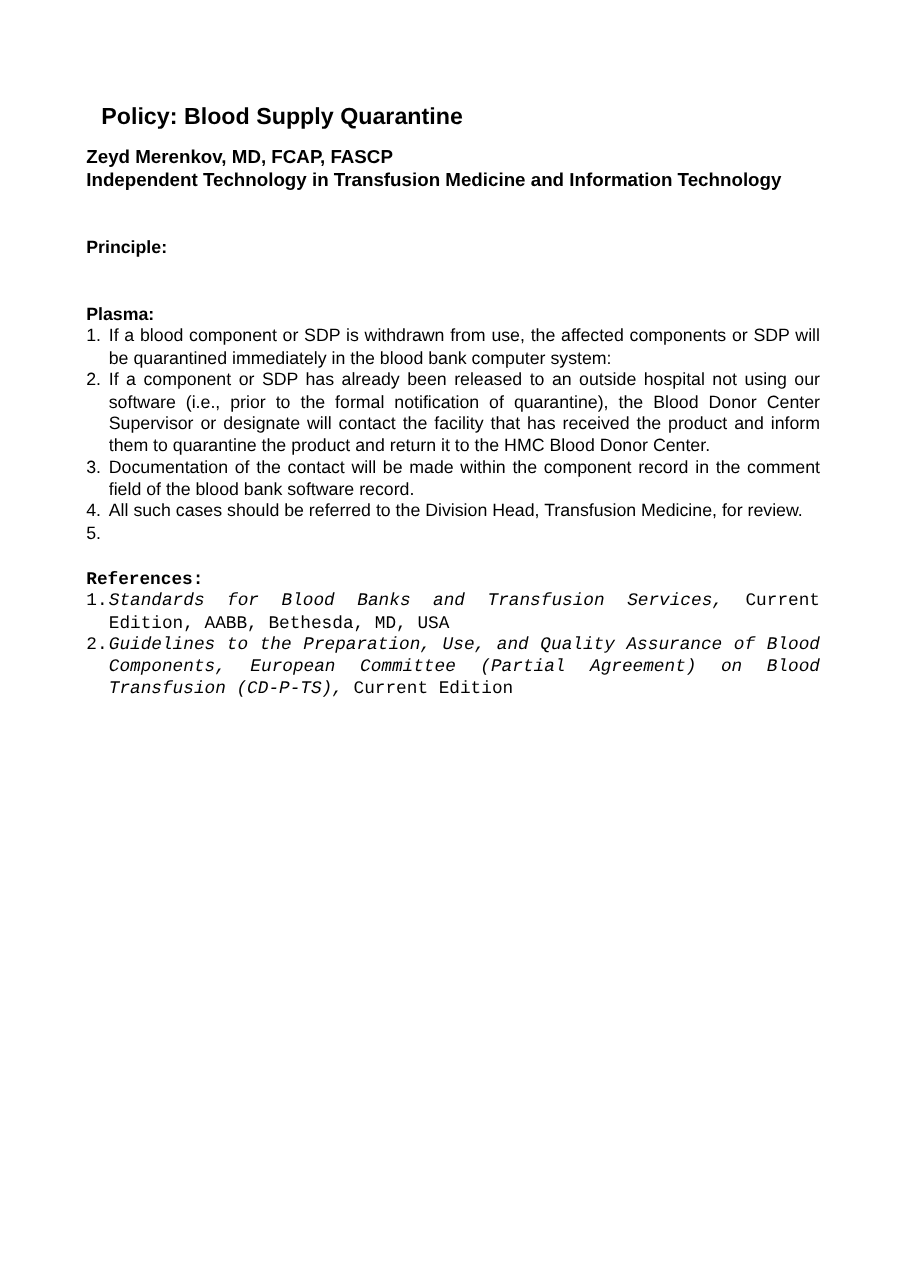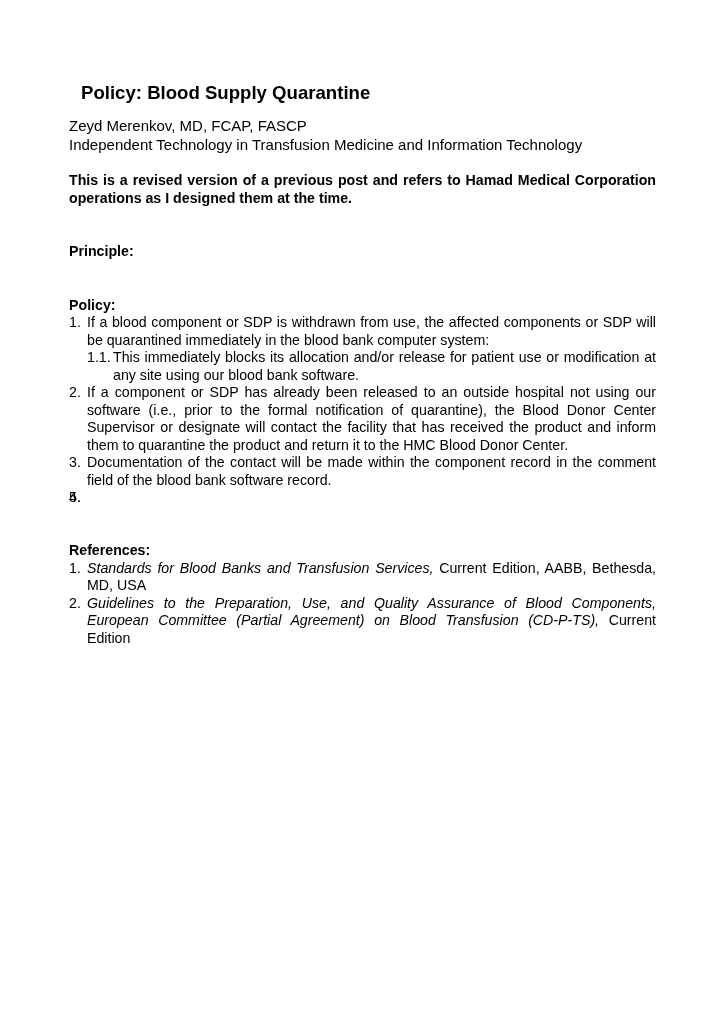--- a/index.html
+++ b/index.html
@@ -10,59 +10,57 @@
       position: relative;
     }
     .page {
       position: absolute;
       left: 69px; top: 70px;
       width: 587px;
       font-size: 14.2px;
       line-height: 17.5px;
     }
     .title { font-weight: bold; font-size: 18.6px; line-height: 22px; margin: 12px; }
-    .subtitle { font-weight: normal; font-size: 15px; line-height: 19px; margin: 0; }
+    .subtitle { font-weight: bold; font-size: 15px; line-height: 19px; margin: 0; }
     .intro { font-weight: bold; margin-top: 18px; text-align: justify; }
     .section { margin-top: 36px; }
     .heading { font-weight: bold; }
     .justify { text-align: justify; }
     .para { margin-top: 18px; text-align: justify; }
     ol { margin: 0; padding: 0; list-style: none; }
     li.item { position: relative; padding-left: 18px; text-align: justify; }
     li.item .num { position: absolute; left: 0; top: 0; }
     li.sub { position: relative; padding-left: 44px; text-align: justify; }
     li.sub .num { position: absolute; left: 18px; top: 0; }
-    .refs { margin-top: 53px; }
+    .refs { margin-top: 37px; font-family: Liberation Mono, monospace; }
     i { font-style: italic; }
   </style>
 </head>
 <body>
 
 <div class="page">
   <h1 class="title">Policy:  Blood Supply Quarantine</h1>
   <div class="subtitle">Zeyd Merenkov, MD, FCAP, FASCP</div>
   <div class="subtitle">Independent Technology in Transfusion Medicine and Information Technology</div>
 
-  <div class="intro">This is a revised version of a previous post and refers to Hamad Medical Corporation operations as I designed them at the time.</div>
 
   <div class="section">
     <div class="heading">Principle:</div>
   </div>
 
   <div class="section">
   </div>
 
   <div class="section">
-    <div class="heading">Policy:</div>
+    <div class="heading">Plasma:</div>
     <ol>
       <li class="item"><span class="num">1.</span><span>If a blood component or SDP is withdrawn from use, the affected components or SDP will be quarantined immediately in the blood bank computer system:</span></li>
-      <li class="sub"><span class="num">1.1.</span><span>This immediately blocks its allocation and/or release for patient use or modification at any site using our blood bank software.</span></li>
       <li class="item"><span class="num">2.</span><span>If a component or SDP has already been released to an outside hospital not using our software (i.e., prior to the formal notification of quarantine), the Blood Donor Center Supervisor or designate will contact the facility that has received the product and inform them to quarantine the product and return it to the HMC Blood Donor Center.</span></li>
       <li class="item"><span class="num">3.</span><span>Documentation of the contact will be made within the component record in the comment field of the blood bank software record.</span></li>
-      <li class="item"><span class="num">4.</span></li>
+      <li class="item"><span class="num">4.</span><span>All such cases should be referred to the Division Head, Transfusion Medicine, for review.</span></li>
       <li class="item"><span class="num">5.</span></li>
     </ol>
   </div>
 
   <div class="refs">
     <div class="heading">References:</div>
     <ol>
       <li class="item"><span class="num">1.</span><i>Standards for Blood Banks and Transfusion Services,</i><span> Current Edition, AABB, Bethesda, MD, USA</span></li>
       <li class="item"><span class="num">2.</span><i>Guidelines to the Preparation, Use, and Quality Assurance of Blood Components, European Committee (Partial Agreement) on Blood Transfusion (CD-P-TS),</i><span> Current Edition</span></li>
     </ol>

